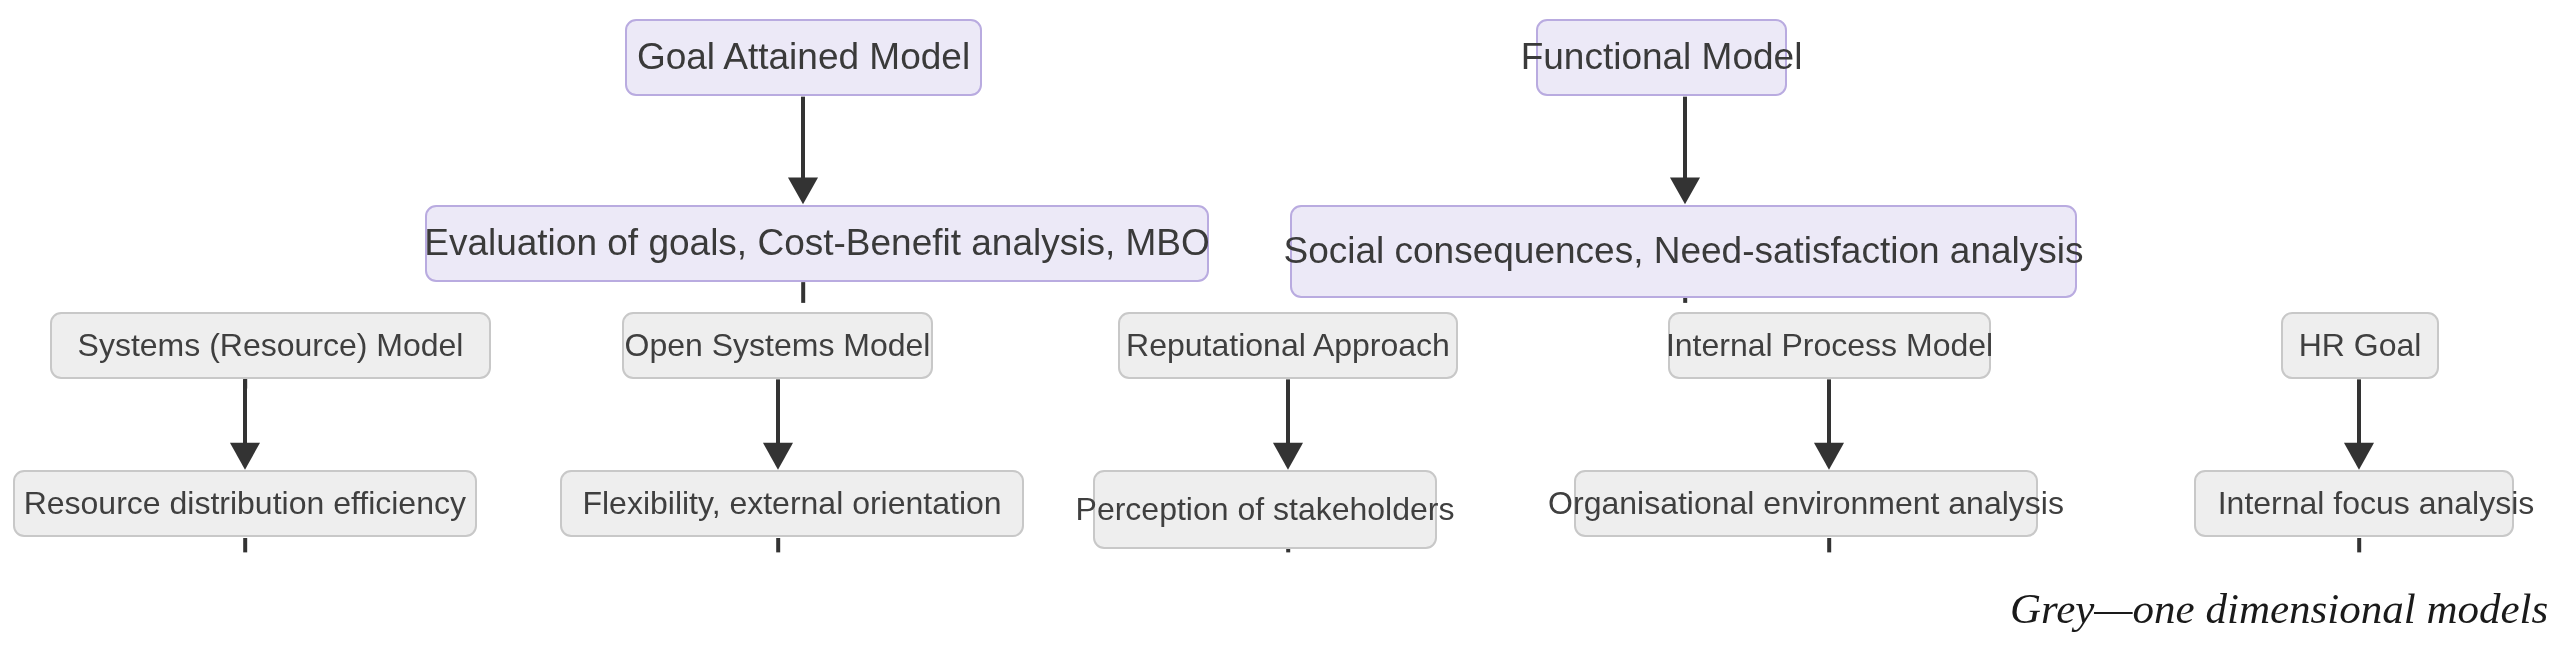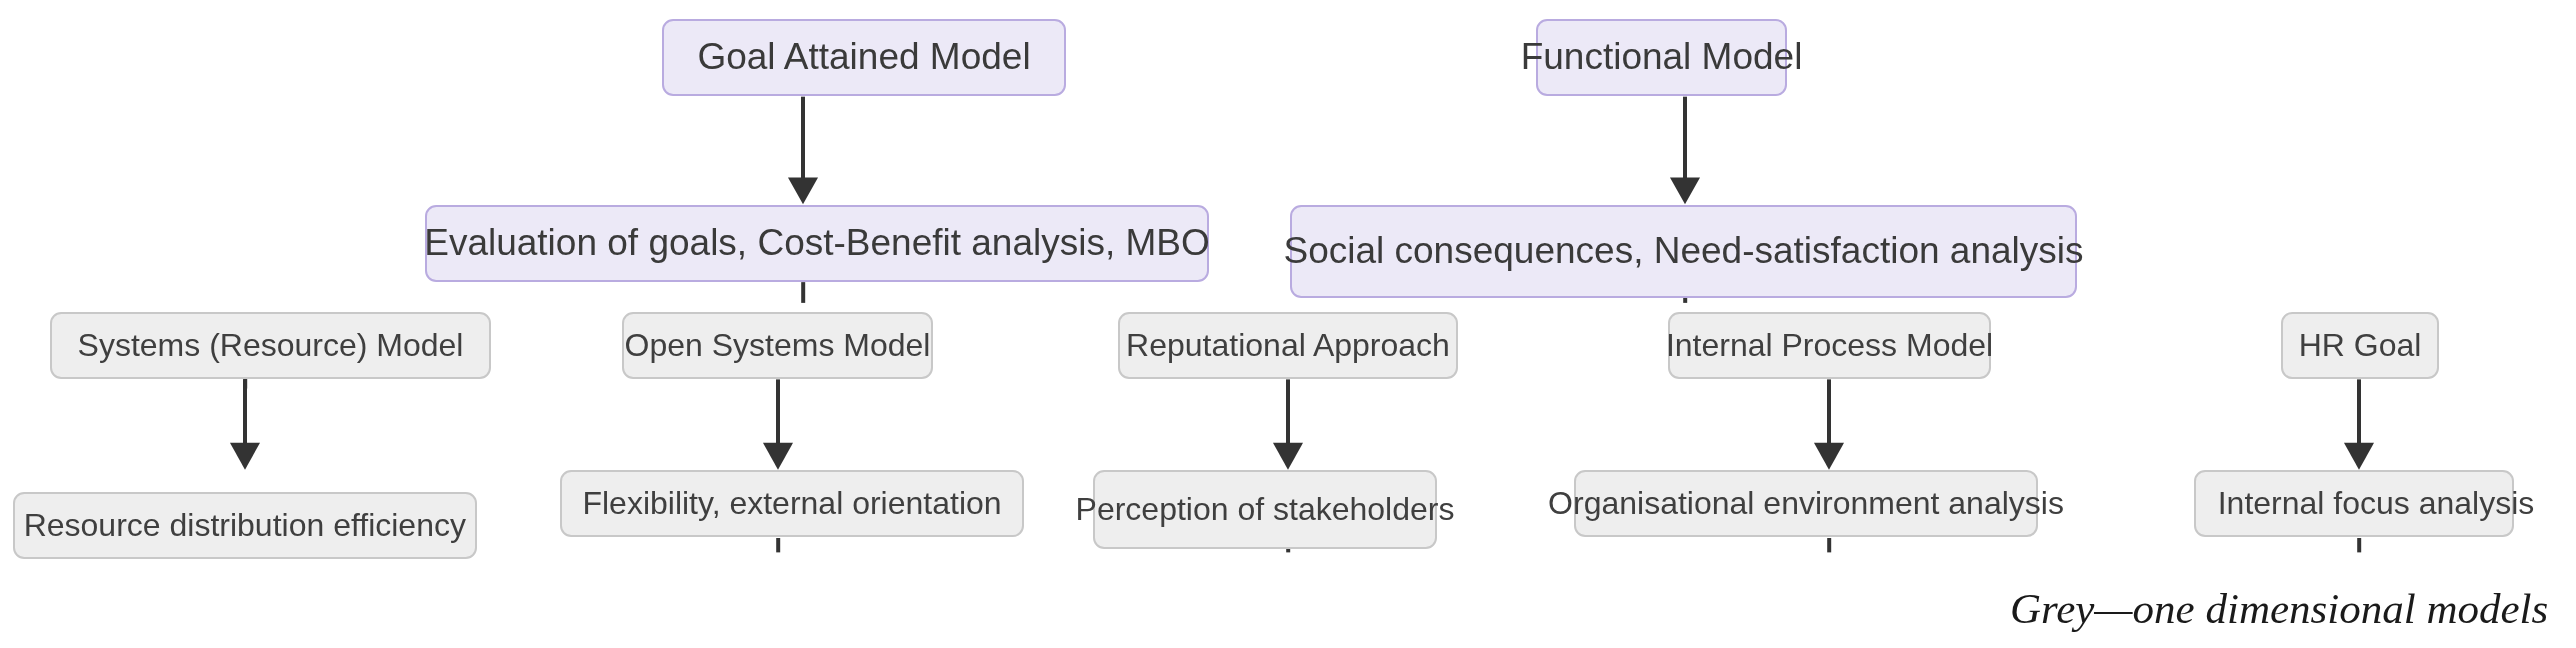--- a/index.html
+++ b/index.html
@@ -142,21 +142,21 @@
           <line x1="4" y1="0" x2="4" y2="18" stroke="#333333" stroke-width="5"></line>
         </svg>
       </div>
       <div class="conn" style="left: 2356px; top: 538px; width: 6.4px; height: 14.4px;">
         <svg width="6.4" height="14.4" viewBox="0 0 8 18">
           <line x1="4" y1="0" x2="4" y2="18" stroke="#333333" stroke-width="5"></line>
         </svg>
       </div>
     </div>
   <div id="node-layer">
-      <div class="node purple" style="left: 662px; top: 19px; width: 404px; height: 77px; font-size: 37px; align-items: center;">
+      <div class="node purple" style="left: 625px; top: 19px; width: 357px; height: 77px; font-size: 37px; align-items: center;">
         <span class="label">Goal Attained Model</span>
       </div>
       <div class="node purple" style="left: 1536px; top: 19px; width: 251px; height: 77px; font-size: 37px;">
         <span class="label">Functional Model</span>
       </div>
       <div class="node purple" style="left: 425px; top: 205px; width: 784px; height: 77px; font-size: 37px;">
         <span class="label">Evaluation of goals, Cost-Benefit analysis, MBO</span>
       </div>
       <div class="node purple" style="left: 1290px; top: 205px; width: 787px; height: 93px; font-size: 37px;">
         <span class="label">Social consequences, Need-satisfaction analysis</span>
@@ -169,21 +169,21 @@
       </div>
       <div class="node grey" style="left: 1118px; top: 312px; width: 340px; height: 67px; font-size: 32px;">
         <span class="label">Reputational Approach</span>
       </div>
       <div class="node grey" style="left: 1668px; top: 312px; width: 323px; height: 67px; font-size: 32px;">
         <span class="label">Internal Process Model</span>
       </div>
       <div class="node grey" style="left: 2281px; top: 312px; width: 158px; height: 67px; font-size: 32px;">
         <span class="label">HR Goal</span>
       </div>
-      <div class="node grey" style="left: 12.8px; top: 470px; width: 464px; height: 67px; font-size: 32px; margin-top: 22px;">
+      <div class="node grey" style="left: 12.8px; top: 470px; width: 464px; height: 67px; font-size: 32px;">
         <span class="label">Resource distribution efficiency</span>
       </div>
       <div class="node grey" style="left: 560px; top: 470px; width: 464px; height: 67px; font-size: 32px;">
         <span class="label">Flexibility, external orientation</span>
       </div>
       <div class="node grey" style="left: 1093px; top: 470px; width: 344px; height: 79px; font-size: 32px;">
         <span class="label">Perception of stakeholders</span>
       </div>
       <div class="node grey" style="left: 1574px; top: 470px; width: 464px; height: 67px; font-size: 32px;">
         <span class="label">Organisational environment analysis</span>

